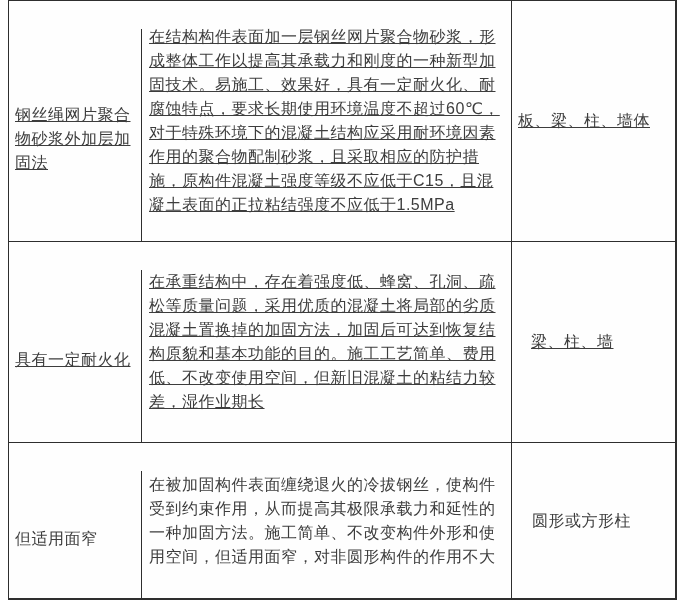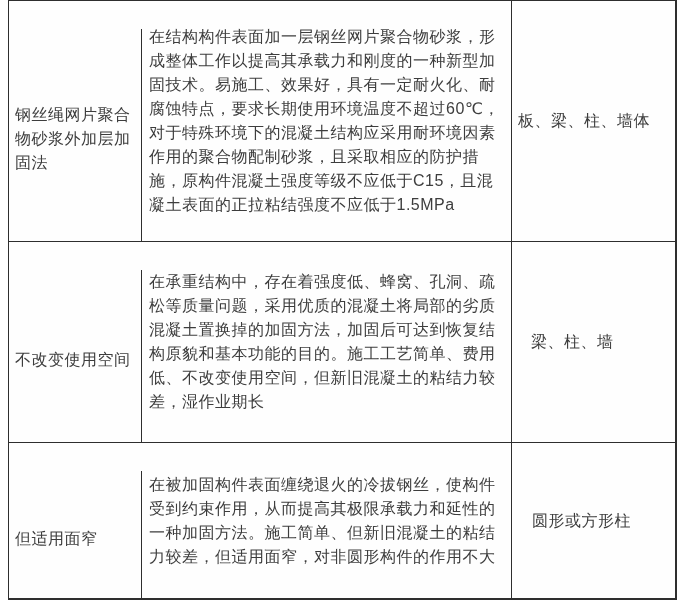--- a/index.html
+++ b/index.html
@@ -25,21 +25,21 @@
   .cell {
     display:flex;
     align-items:center;
     overflow:hidden;
     color:#3d3d3d;
     font-size:16px;
     line-height:24px;
     letter-spacing:0.5px;
   }
   .b-r { border-right:1px solid #2e2e2e; }
-  .b-b { border-bottom:1px solid #2e2e2e; }
+  .b-b { border-bottom:1px solid #2e2e2e;text-decoration:underline; }
   .col-method { padding:8px 5px 0 6px;margin-top:28px; }
   .col-desc   { padding:0 8px 0 7px; }
   .apply-1 { padding-left:6px;  padding-right:8px; }
   .apply-2 { padding-left:19px; padding-right:4px;align-items:center; }
   .apply-3 { padding-left:20px; padding-right:4px;align-items:center; }
   .txt {
     width:100%;
     overflow-wrap:break-word;
     word-break:normal;
   }
@@ -56,35 +56,35 @@
     <div class="cell col-desc b-r b-b">
       <div class="txt">在结构构件表面加一层钢丝网片聚合物砂浆，形成整体工作以提高其承载力和刚度的一种新型加固技术。易施工、效果好，具有一定耐火化、耐腐蚀特点，要求长期使用环境温度不超过60℃，对于特殊环境下的混凝土结构应采用耐环境因素作用的聚合物配制砂浆，且采取相应的防护措施，原构件混凝土强度等级不应低于C15，且混凝土表面的正拉粘结强度不应低于1.5MPa</div>
     </div>
     <div class="cell apply-1 b-b">
       <div class="txt">板、梁、柱、墙体</div>
     </div>
   </div>
 
   <div class="row">
     <div class="cell col-method b-r b-b">
-      <div class="txt">不改变使用空间</div>
+      <div class="txt">具有一定耐火化</div>
     </div>
     <div class="cell col-desc b-r b-b">
       <div class="txt">在承重结构中，存在着强度低、蜂窝、孔洞、疏松等质量问题，采用优质的混凝土将局部的劣质混凝土置换掉的加固方法，加固后可达到恢复结构原貌和基本功能的目的。施工工艺简单、费用低、不改变使用空间，但新旧混凝土的粘结力较差，湿作业期长</div>
     </div>
     <div class="cell apply-2 b-b">
       <div class="txt">梁、柱、墙</div>
     </div>
   </div>
 
   <div class="row">
     <div class="cell col-method b-r">
       <div class="txt">但适用面窄</div>
     </div>
     <div class="cell col-desc b-r">
-      <div class="txt">在被加固构件表面缠绕退火的冷拔钢丝，使构件受到约束作用，从而提高其极限承载力和延性的一种加固方法。施工简单、但新旧混凝土的粘结力较差，但适用面窄，对非圆形构件的作用不大</div>
+      <div class="txt">在被加固构件表面缠绕退火的冷拔钢丝，使构件受到约束作用，从而提高其极限承载力和延性的一种加固方法。施工简单、不改变构件外形和使用空间，但适用面窄，对非圆形构件的作用不大</div>
     </div>
     <div class="cell apply-3">
       <div class="txt">圆形或方形柱</div>
     </div>
   </div>
 
 </div>
 
 </body></html>

